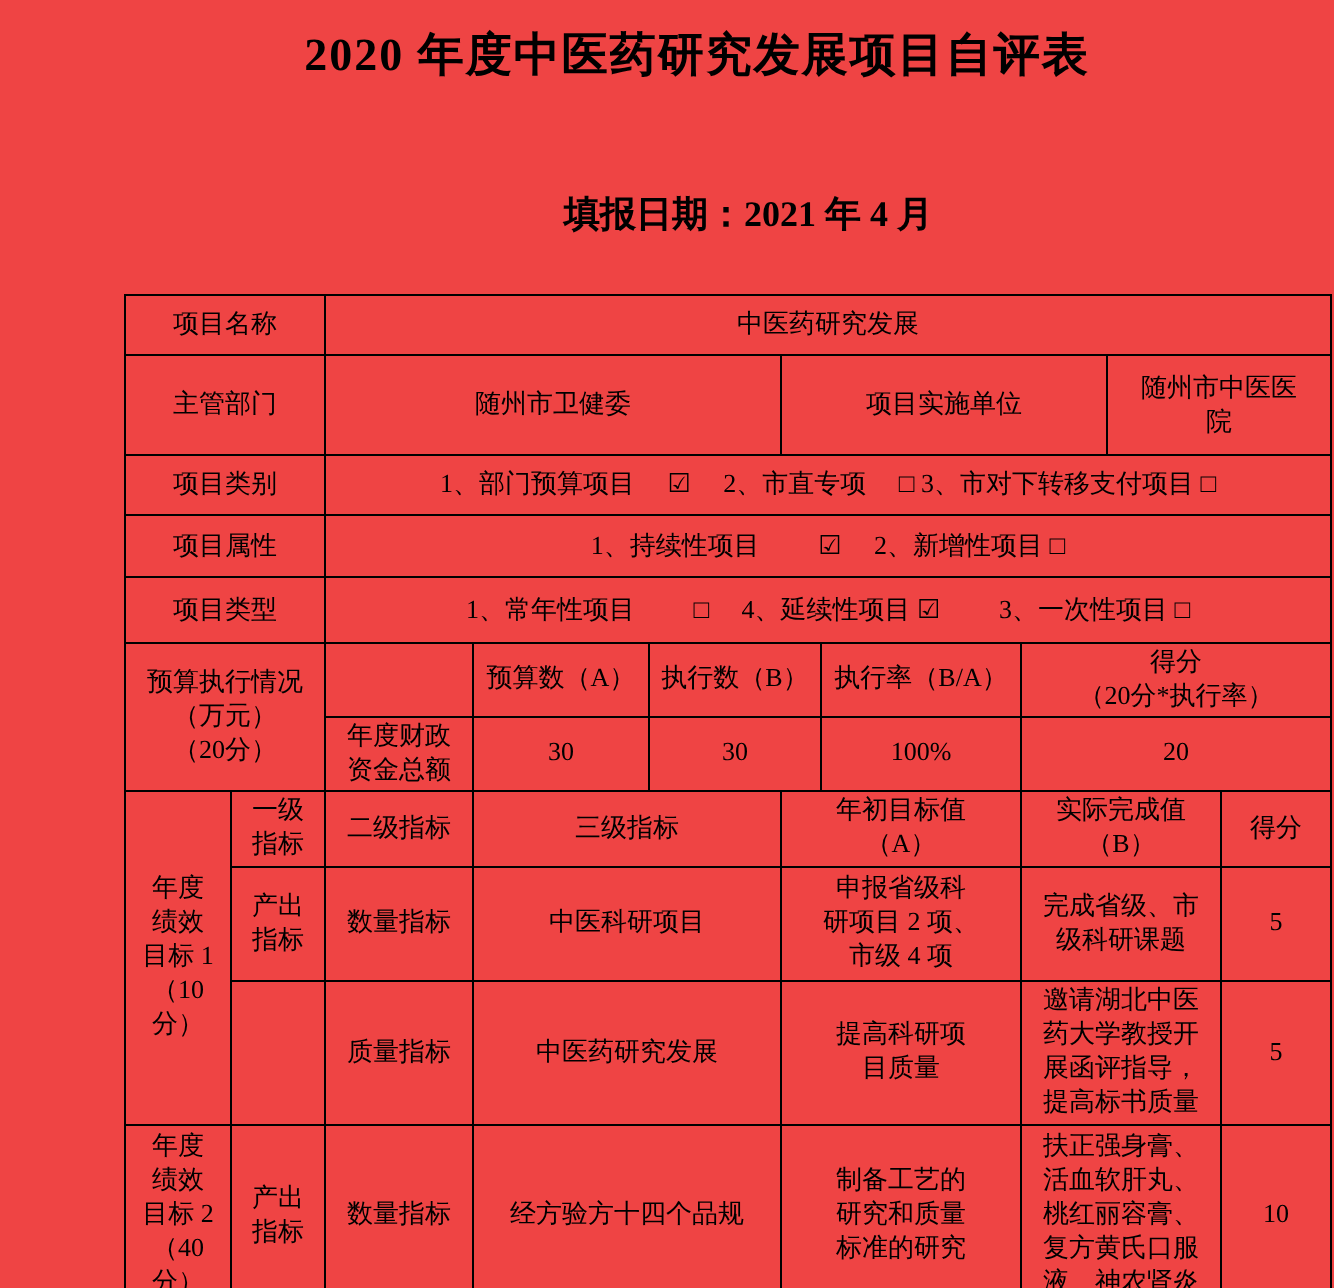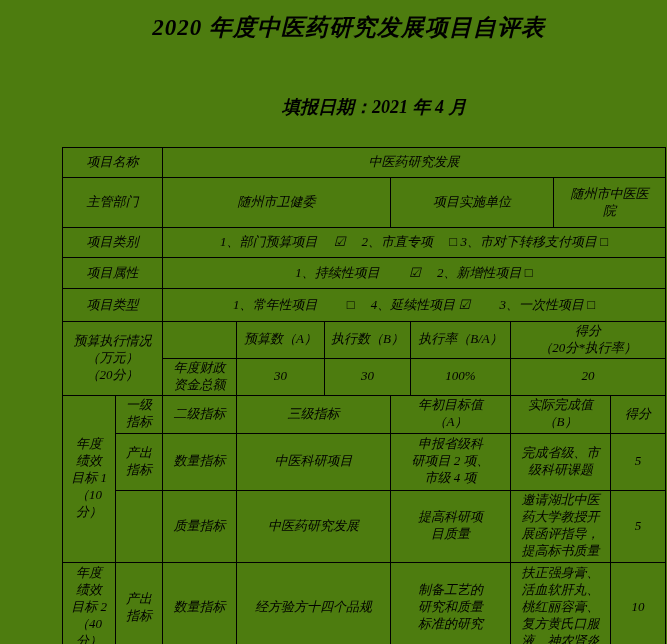--- a/index.html
+++ b/index.html
@@ -4,21 +4,21 @@
 <style>
   * { margin: 0; padding: 0; box-sizing: border-box; }
   html, body { background: #fff; }
   body {
     width: 667px; height: 644px;
     font-family: "Liberation Serif", serif;
     color: #000;
     position: relative;
     overflow: hidden;
   }
-  .page { position: absolute; inset: 0; background: #4d7c0f; font-style: italic; }
+  .page { position: absolute; inset: 0; background: #ef4444; }
   .doc-title {
     position: absolute;
     top: 12px; left: 30px; width: 637px;
     text-align: center;
     font-size: 23px;
     font-weight: bold;
     letter-spacing: 1px;
   }
   .meta-line { position: absolute; top: 95px; left: 0; width: 667px; height: 22px; }
   .meta-unit { position: absolute; left: 5px; top: 0; font-size: 15px; font-weight: bold; }

